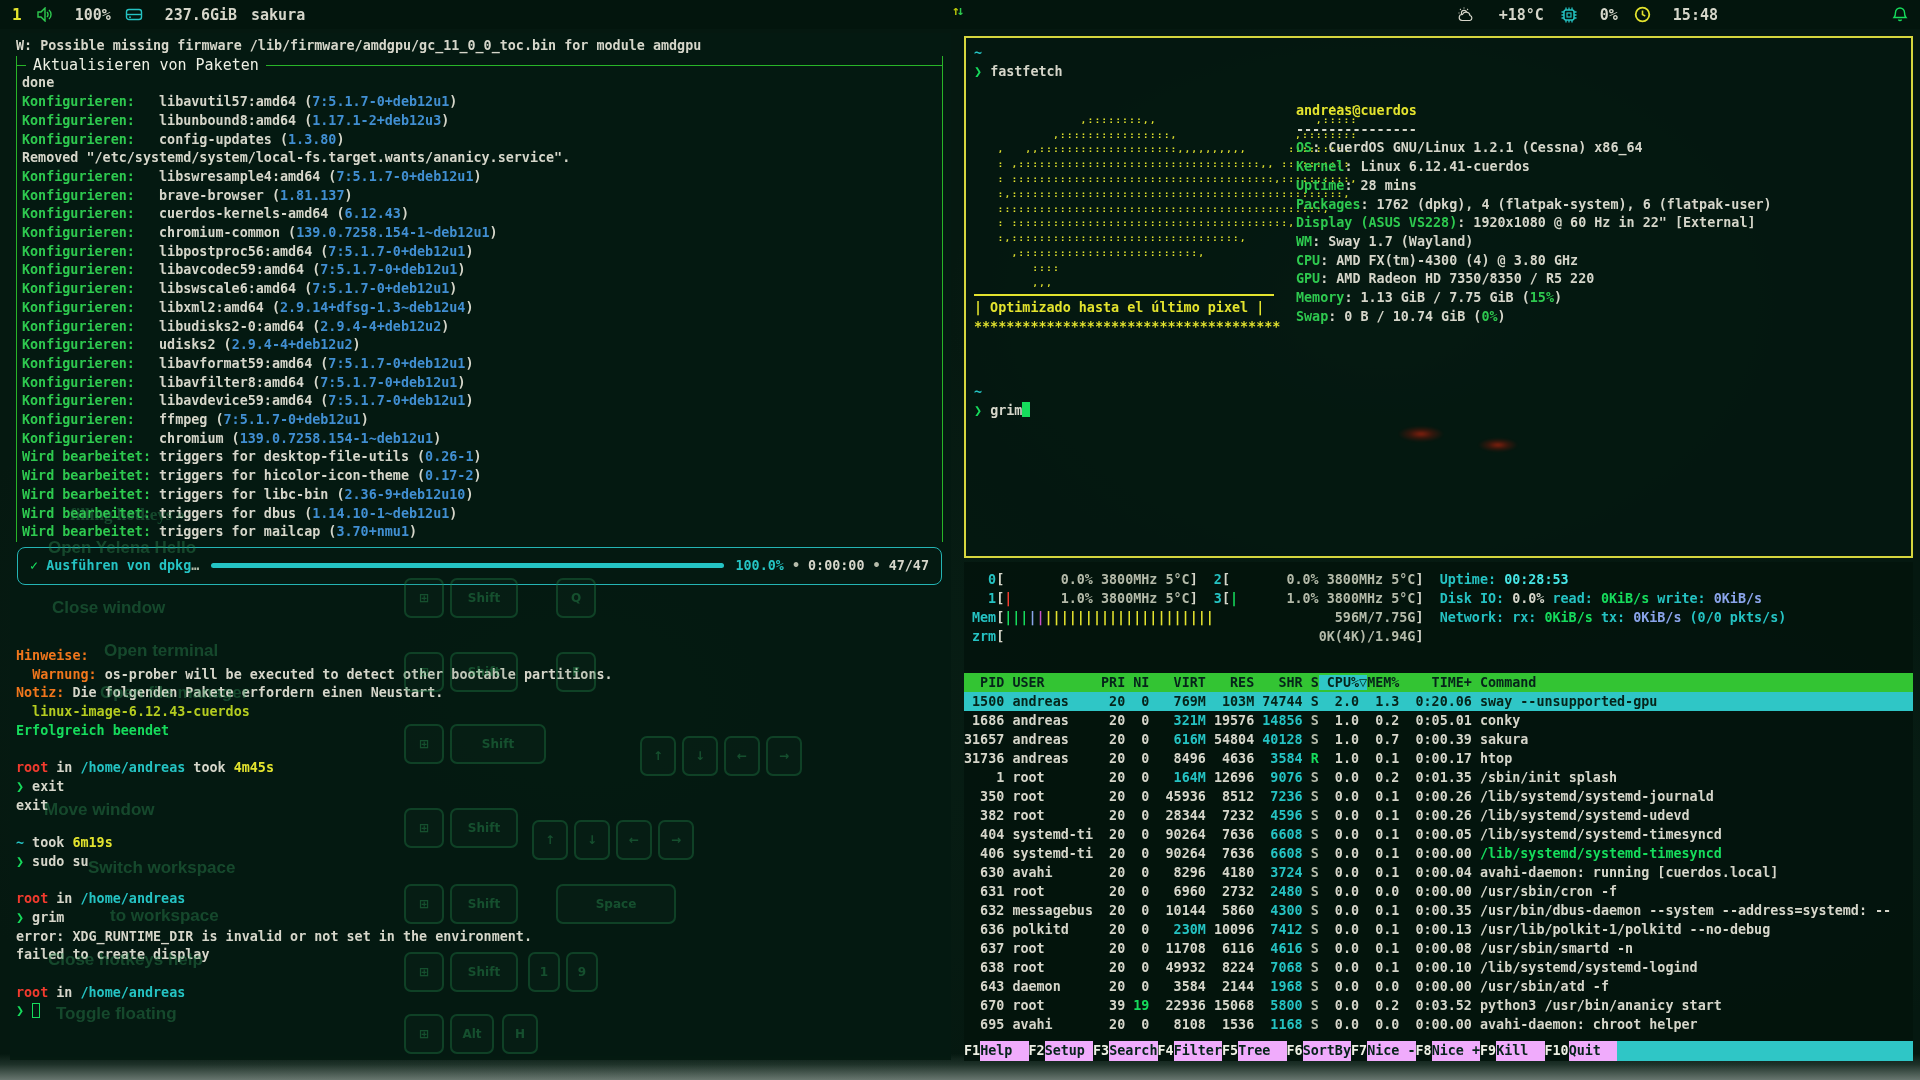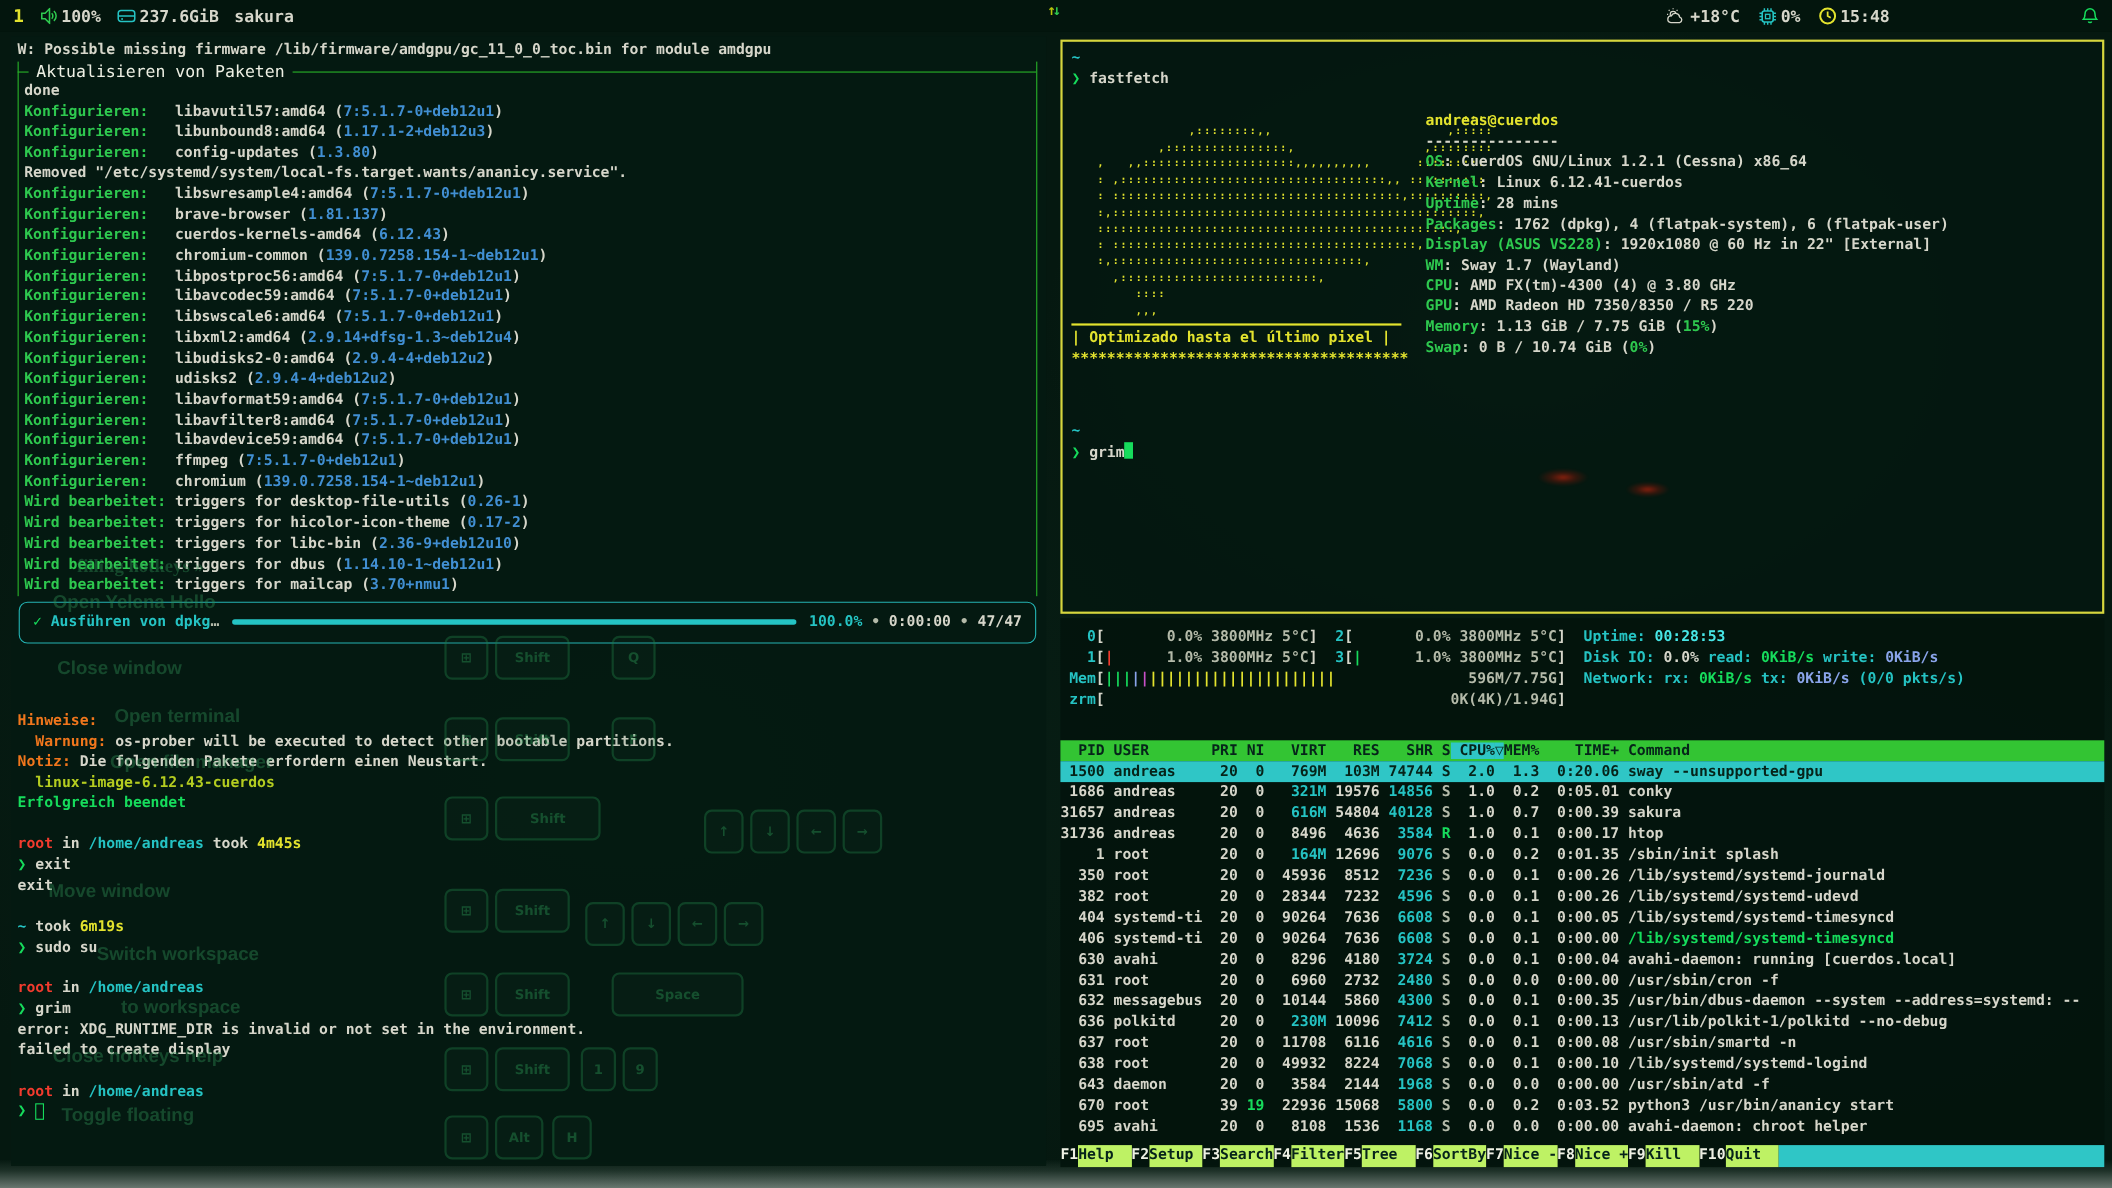--- a/index.html
+++ b/index.html
@@ -14,21 +14,21 @@
       #051810;
   }
   .bottom-smoke{position:absolute;left:0;bottom:0;width:1920px;height:26px;
     background:linear-gradient(to top, rgba(185,196,189,.55), rgba(120,140,128,.22) 60%, transparent);z-index:0}
 
   
   .topbar{position:absolute;left:0;top:0;width:1920px;height:29px;background:#03150d;
     display:flex;align-items:center;font-size:15px;font-weight:bold;color:#d6d6ca;z-index:6}
   .tb-left{display:flex;align-items:center;gap:14px;padding-left:12px}
   .tb-right{margin-left:auto;display:flex;align-items:center;gap:16px;padding-right:12px}
-  .tb-item{display:flex;align-items:center;gap:3px}
+  .tb-item{display:flex;align-items:center;gap:22px}
   .ws{color:#e3e32e;font-size:16px}
   .net-ind{position:absolute;left:952px;top:3px;font-size:13px;letter-spacing:-3px}
   .net-up{color:#b7c40a}.net-dn{color:#2ec94f}
   .icon{display:inline-flex;align-items:center}
   .tray-gap{width:142px}
 
   
   .tl{white-space:pre;line-height:18.7px;font-size:13.4px;font-weight:bold;min-height:18.7px}
   .s-w{color:#d6d6ca}.s-g{color:#2ec94f}.s-c{color:#25c3c3}.s-b{color:#418fd2}
   .s-y{color:#e3e32e}.s-o{color:#f0761c}.s-r{color:#f23b2e}.s-pg{color:#16dc5c}
@@ -69,21 +69,21 @@
   #htop-meters .tl{line-height:19px}
   #htop-table{margin-top:27px}
   #htop-table .tl{line-height:19px}
   .ht-header{background:#33c433}
   .ht-header span{color:#06241a}
   .ht-header .hsel{background:#2fc6c6}
   .prow.sel{background:#2fc6c6}
   .prow.sel span{color:#06241a !important}
   #fkey-bar{margin-top:auto;display:flex;height:20px;font-size:13.4px;font-weight:bold;line-height:20px}
   .fk{color:#eef0e4;white-space:pre}
-  .fl{background:#bef264;color:#06241a;white-space:pre}
+  .fl{background:#f0abfc;color:#06241a;white-space:pre}
   .ffill{flex:1;background:#2fc6c6}
 
   
   #ghost-layer{position:absolute;left:0;top:0;width:1920px;height:1080px;pointer-events:none;z-index:3;opacity:.42}
   .hint{position:absolute;font-family:"Liberation Sans",sans-serif;font-size:17px;font-weight:bold;color:#2e8a52;white-space:pre}
   .keycap{position:absolute;height:40px;border:2px solid #1f7a44;border-radius:7px;background:rgba(22,70,46,.25);
     color:#2e9a58;display:flex;align-items:center;justify-content:center;font-size:12px;font-weight:bold;
     font-family:"DejaVu Sans",sans-serif}
   .eye{position:absolute;z-index:4;pointer-events:none;opacity:.55;filter:blur(1px);border-radius:50%;
     background:radial-gradient(closest-side, rgba(255,40,12,.95), rgba(180,20,5,.5), transparent)}

